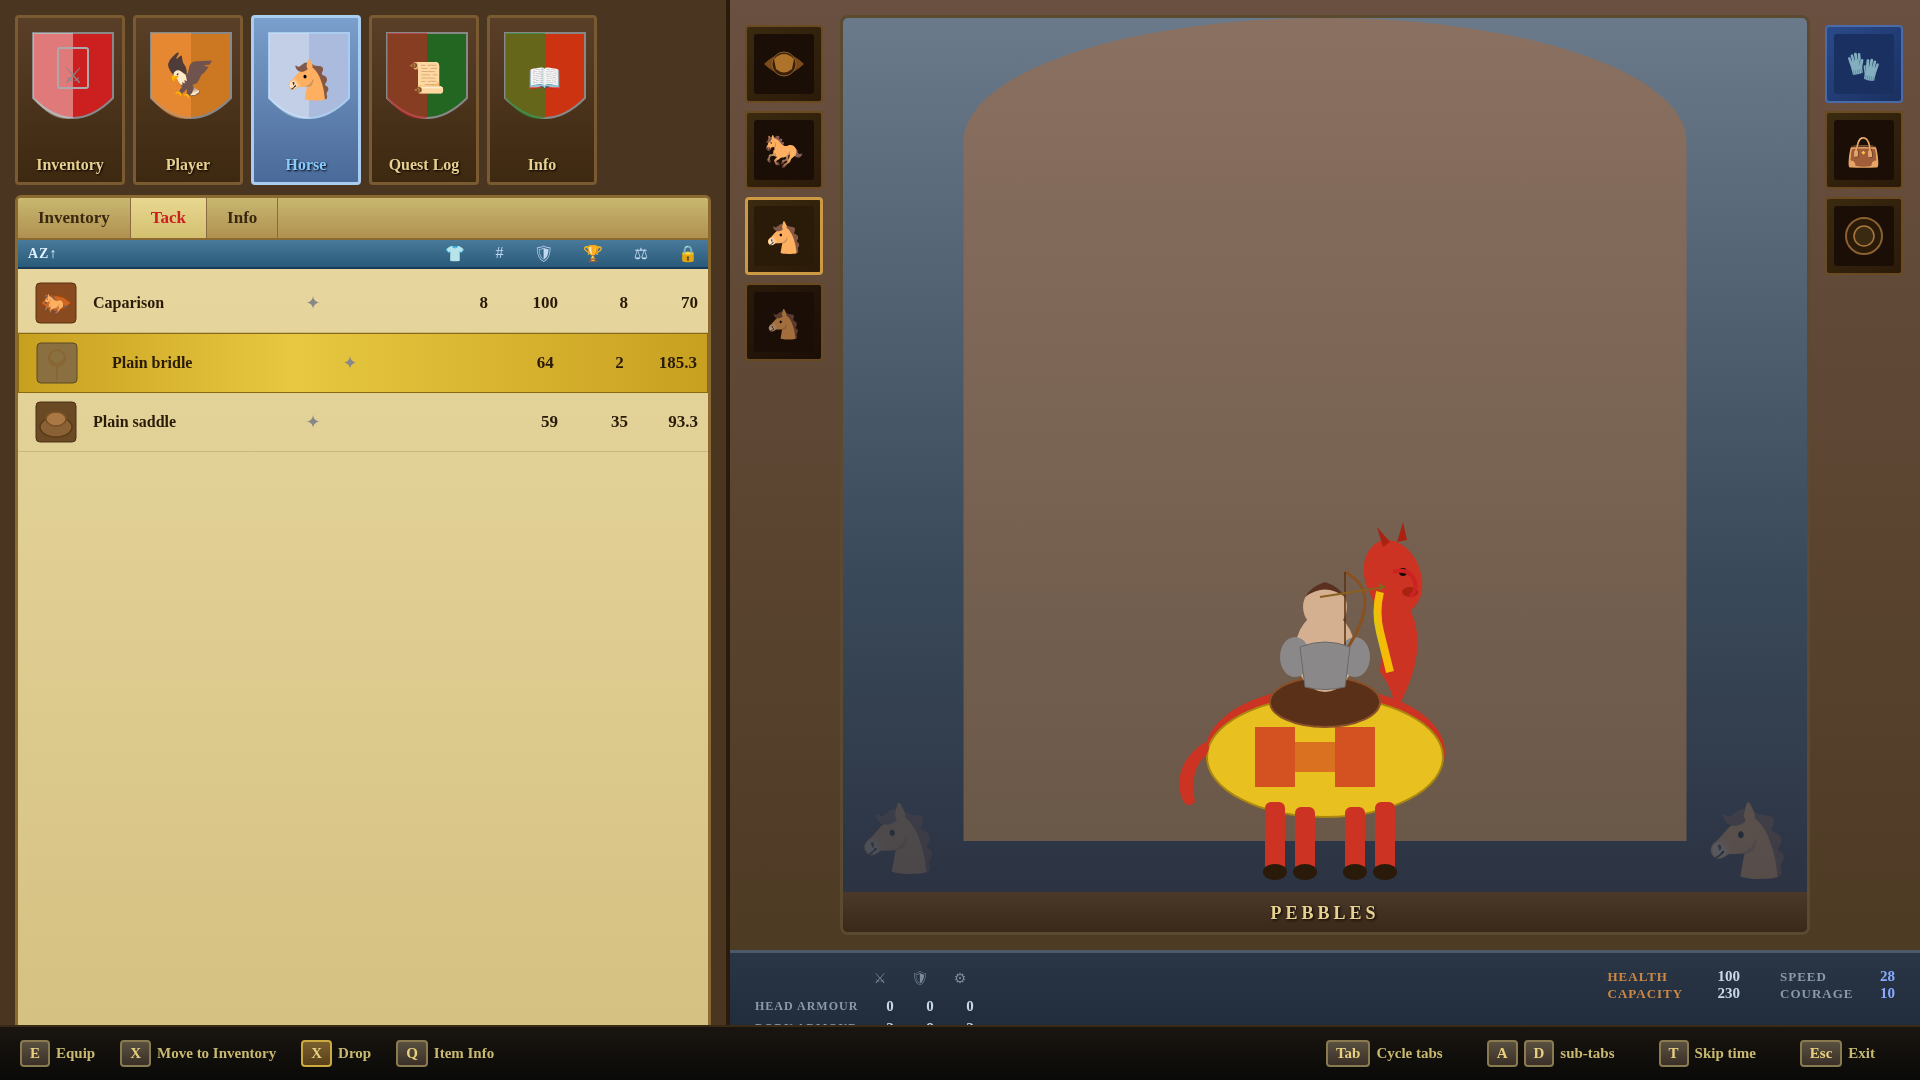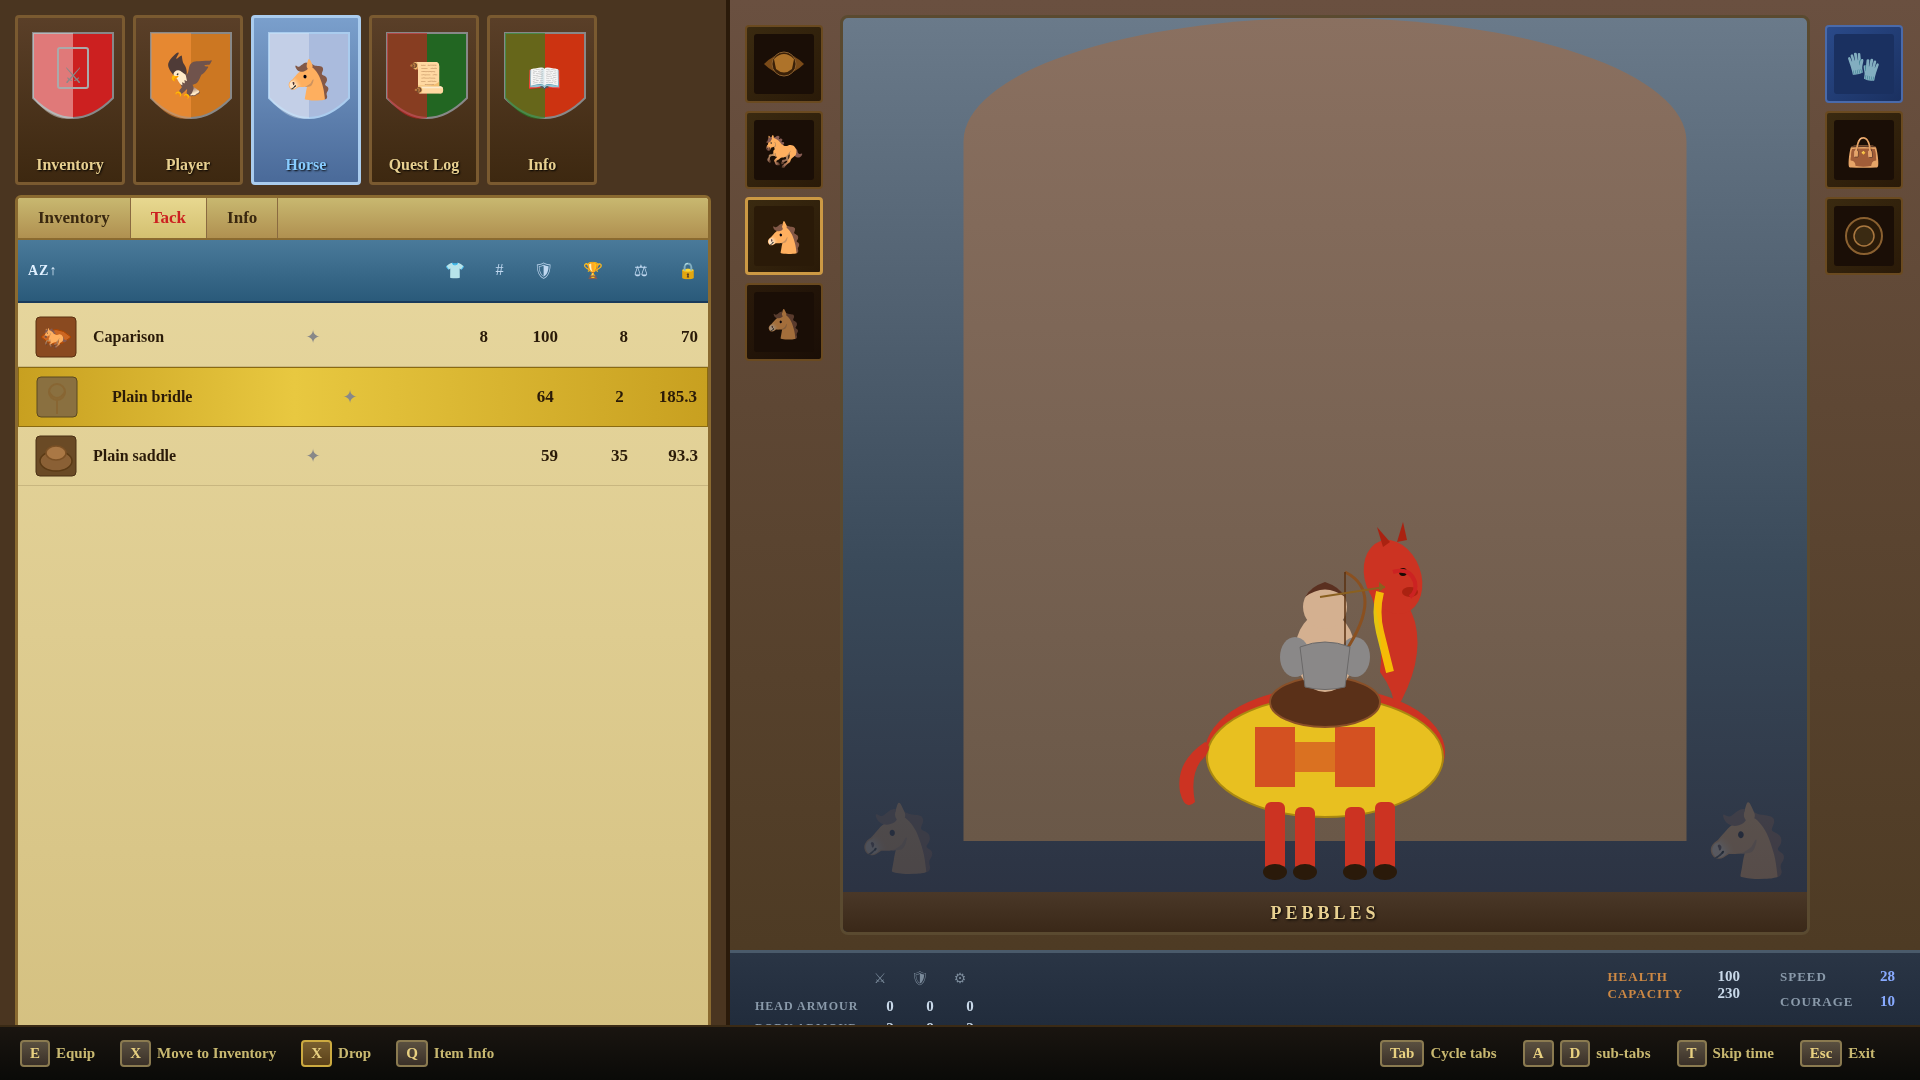--- a/index.html
+++ b/index.html
@@ -113,21 +113,21 @@
     .inv-tab.active {
       color: #cc2020;
       background: linear-gradient(180deg, #e8d890 0%, #d4c070 100%);
     }
 
     .inv-header-row {
       display: flex;
       flex-direction: row;
       align-items: center;
       background: linear-gradient(180deg, #4a7a9a 0%, #2a5a7a 100%);
-      padding: 21px 10px;
+      padding: 4px 10px;
       border-bottom: 2px solid #1a3a5a;
     }
 
     .inv-header-sort {
       font-size: 14px;
       color: #e0f0ff;
       margin-right: 20px;
       font-weight: bold;
       letter-spacing: 1px;
     }
@@ -350,21 +350,20 @@
 
     .stat-right-val {
       font-size: 15px;
       color: #c8d8e8;
       font-weight: bold;
     }
 
     .stat-far-right-group {
       display: flex;
       flex-direction: column;
-      gap: 8px;
       align-items: center;
     }
 
     .stat-far-right-row {
       display: flex;
       align-items: center;
       gap: 20px;
     }
 
     .stat-far-right-label {
@@ -418,21 +417,21 @@
       font-weight: bold;
     }
 
     .bottom-separator {
       flex: 1;
     }
 
     .bottom-right-actions {
       display: flex;
       align-items: center;
-      gap: 1px;
+      gap: 19px;
     }
 
     
     .horse-svg-container {
       position: relative;
       z-index: 2;
       display: flex;
       align-items: flex-end;
       justify-content: center;
       width: 100%;

